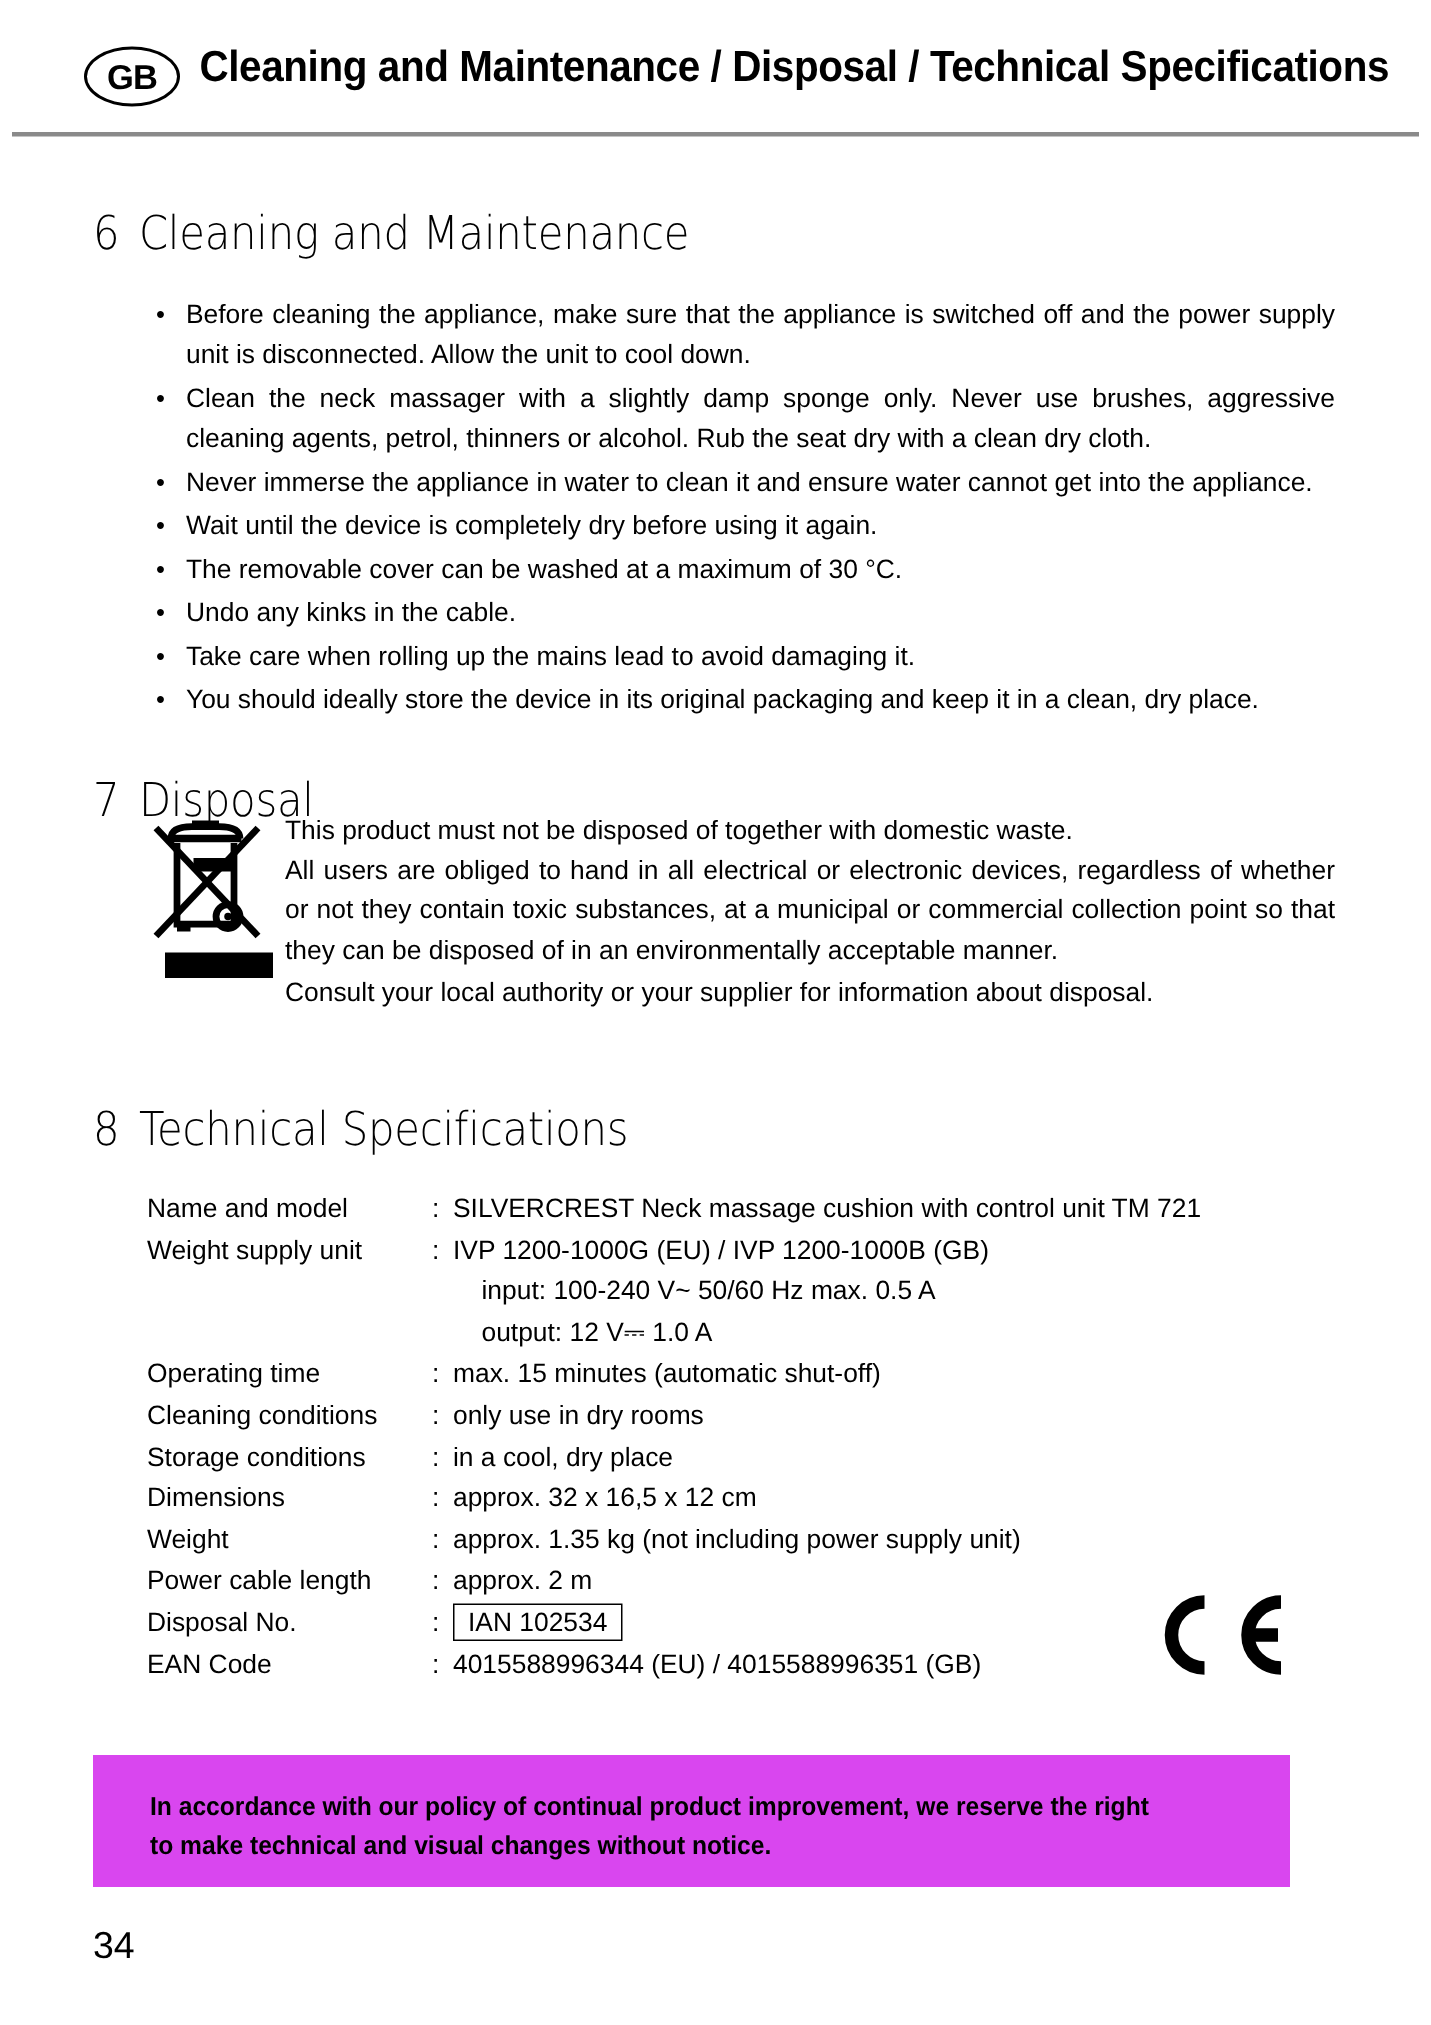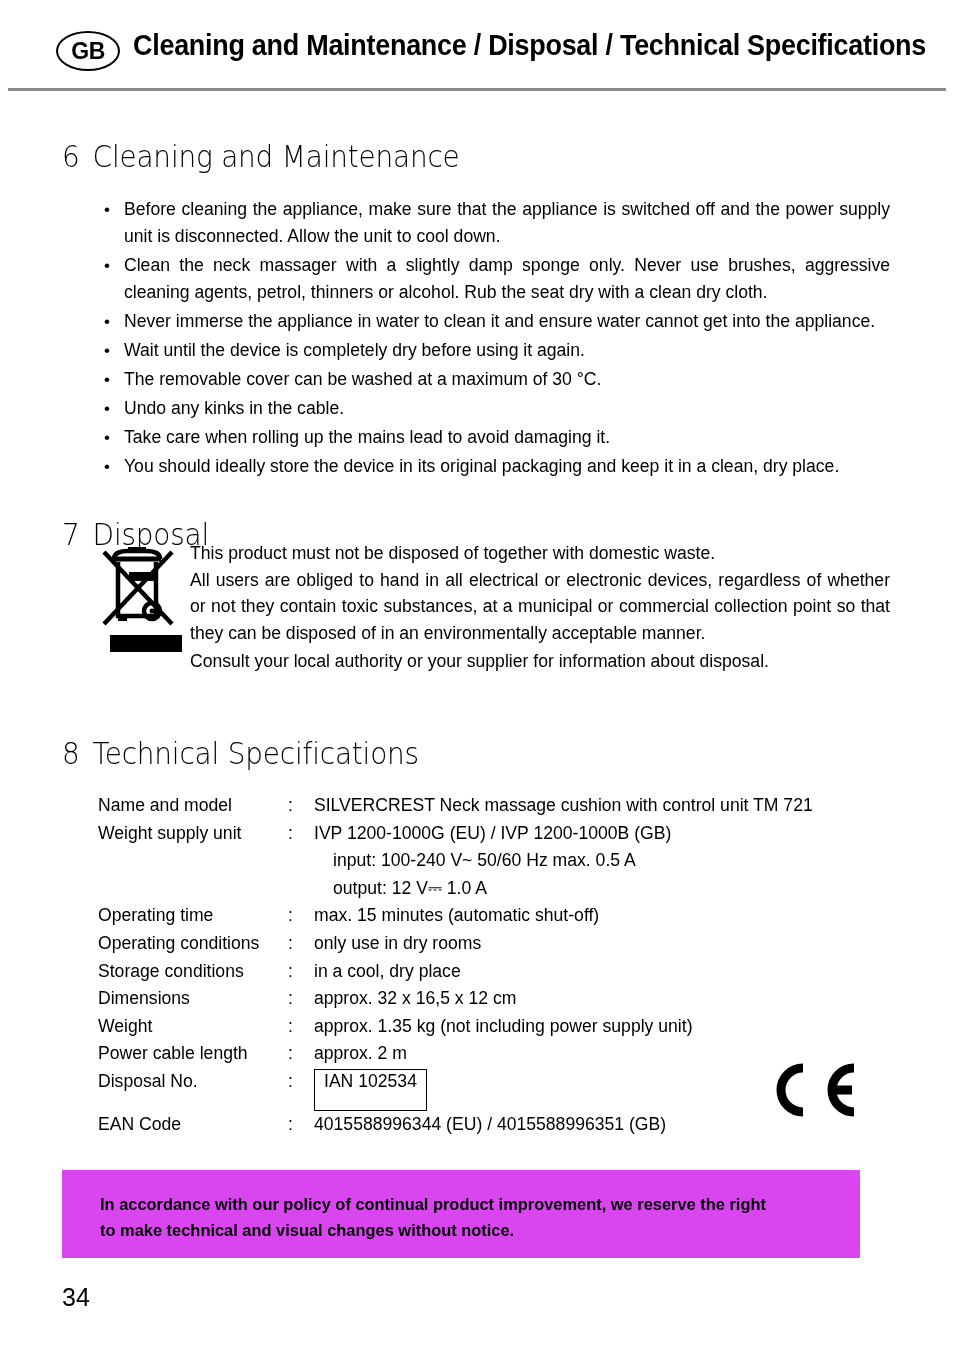--- a/index.html
+++ b/index.html
@@ -158,29 +158,28 @@
   .spec-label {
     width: 190px;
     flex: 0 0 190px;
   }
   .spec-colon {
     width: 14px;
     flex: 0 0 14px;
   }
   .spec-value {
     flex: 1 1 auto;
-    margin-left: 12px;
   }
   .spec-sub {
     padding-left: 19px;
   }
   .ian-box {
     display: inline-block;
     border: 1.5px solid #000;
-    padding: 0px 9px 18px 9px;
+    padding: 0px 9px 1px 9px;
     line-height: 22px;
     margin-top: 1px;
   }
 
   
   .ce-mark {
     position: absolute;
     left: 768px;
     top: 1062px;
     width: 92px;
@@ -321,21 +320,21 @@
     <span class="spec-label"></span>
     <span class="spec-colon"></span>
     <span class="spec-value spec-sub">output:  12 V⎓  1.0 A</span>
   </div>
   <div class="spec-row">
     <span class="spec-label">Operating time</span>
     <span class="spec-colon">:</span>
     <span class="spec-value">max. 15 minutes (automatic shut-off)</span>
   </div>
   <div class="spec-row">
-    <span class="spec-label">Operating conditions</span>
+    <span class="spec-label">Cleaning conditions</span>
     <span class="spec-colon">:</span>
     <span class="spec-value">only use in dry rooms</span>
   </div>
   <div class="spec-row">
     <span class="spec-label">Storage conditions</span>
     <span class="spec-colon">:</span>
     <span class="spec-value">in a cool, dry place</span>
   </div>
   <div class="spec-row">
     <span class="spec-label">Dimensions</span>

